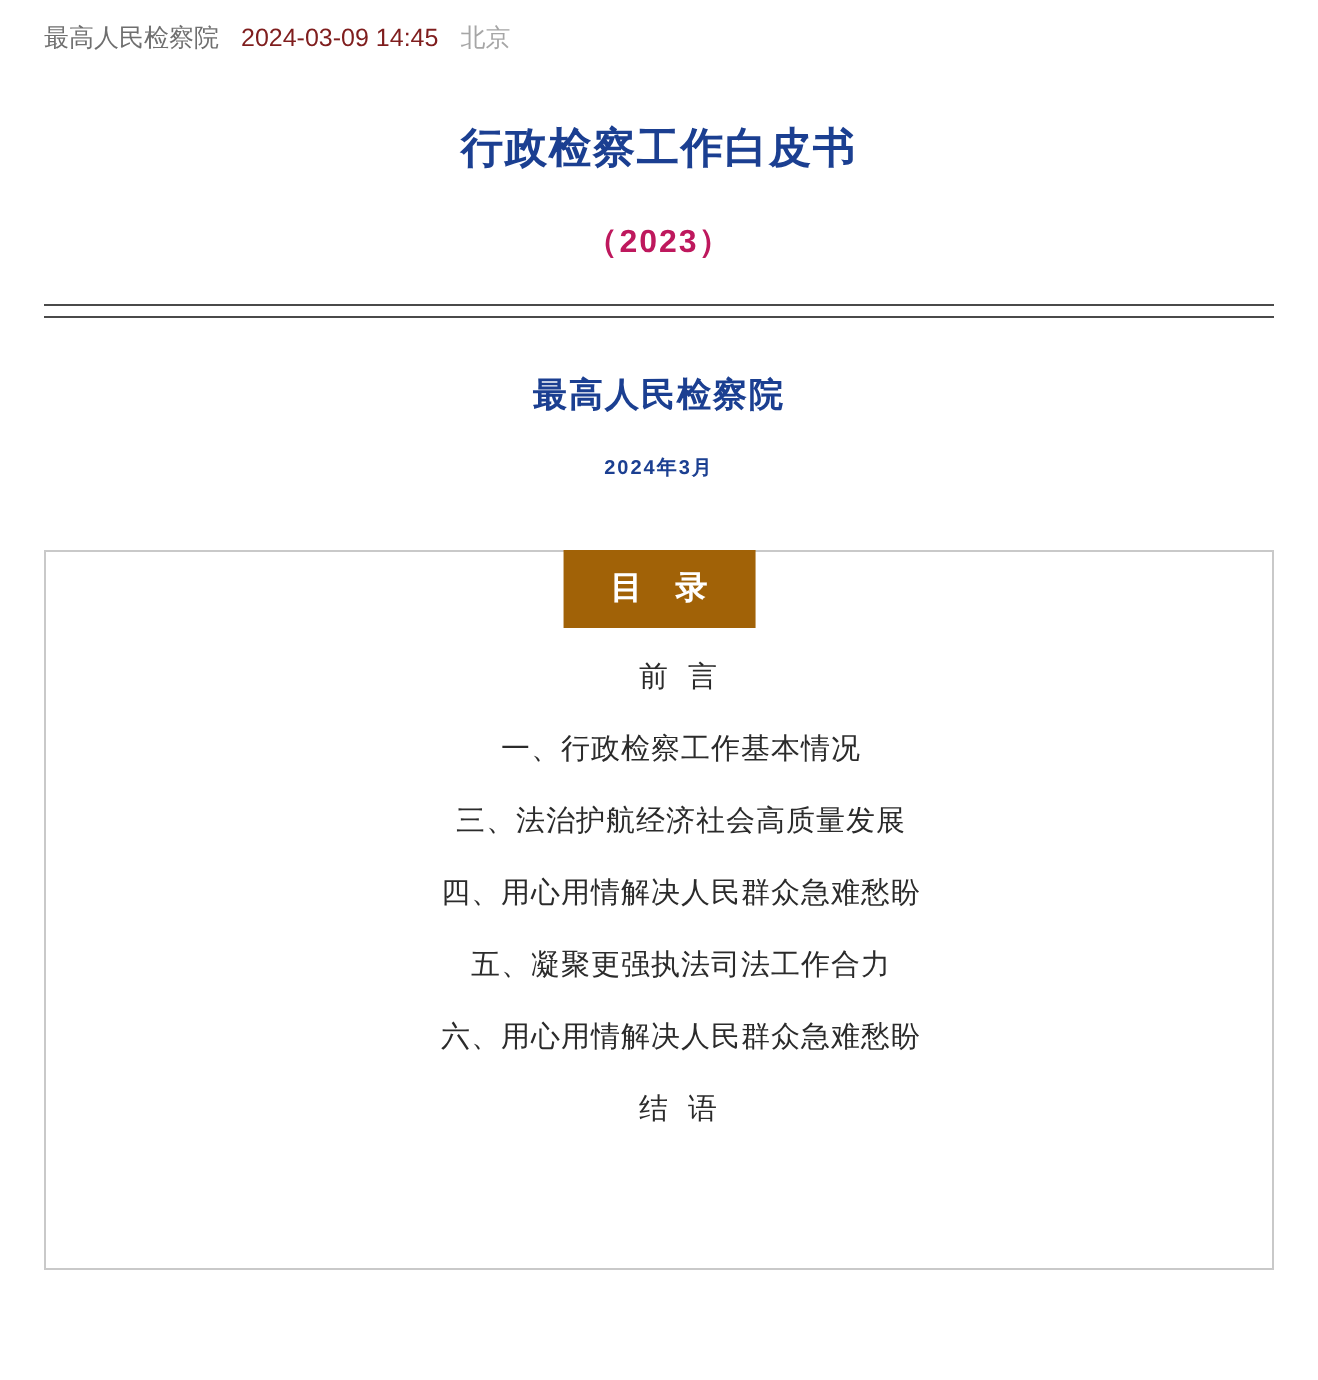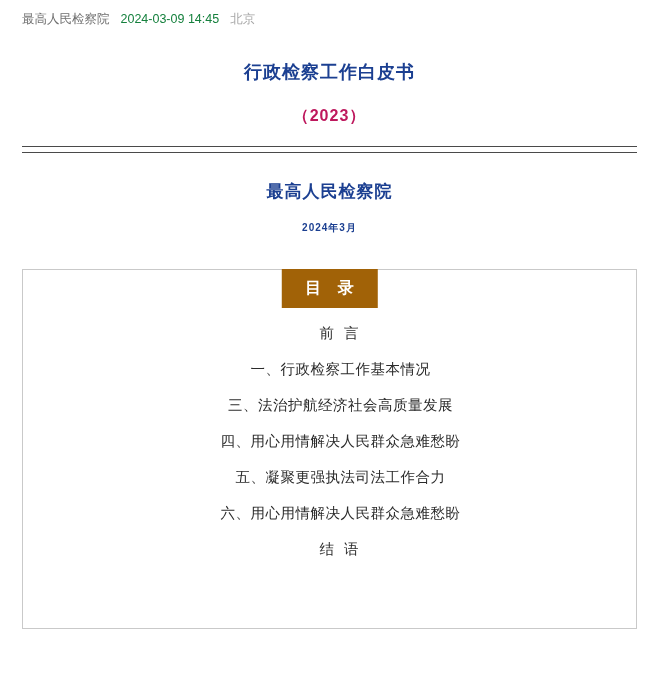--- a/index.html
+++ b/index.html
@@ -35,29 +35,29 @@
     margin-top: 11px;
     display: flex;
     align-items: baseline;
     gap: 11px;
     font-size: 12.5px;
     color: #9a9a9a;
   }
   .meta-source {
     color: #6f6f6f;
   }
-  .meta-time { color: #15803d; }
+  .meta-time { color: #7f1d1d; }
   .meta-place { color: #a6a6a6; }
 
   .doc-body {
     margin-top: 26px;
     text-align: center;
   }
   .doc-title {
-    font-size: 18px;
+    font-size: 21px;
     font-weight: bold;
     color: #1b3f91;
     letter-spacing: 1px;
     line-height: 2;
   }
   .doc-year {
     font-size: 16px;
     font-weight: bold;
     color: #be185d;
     letter-spacing: 1px;

